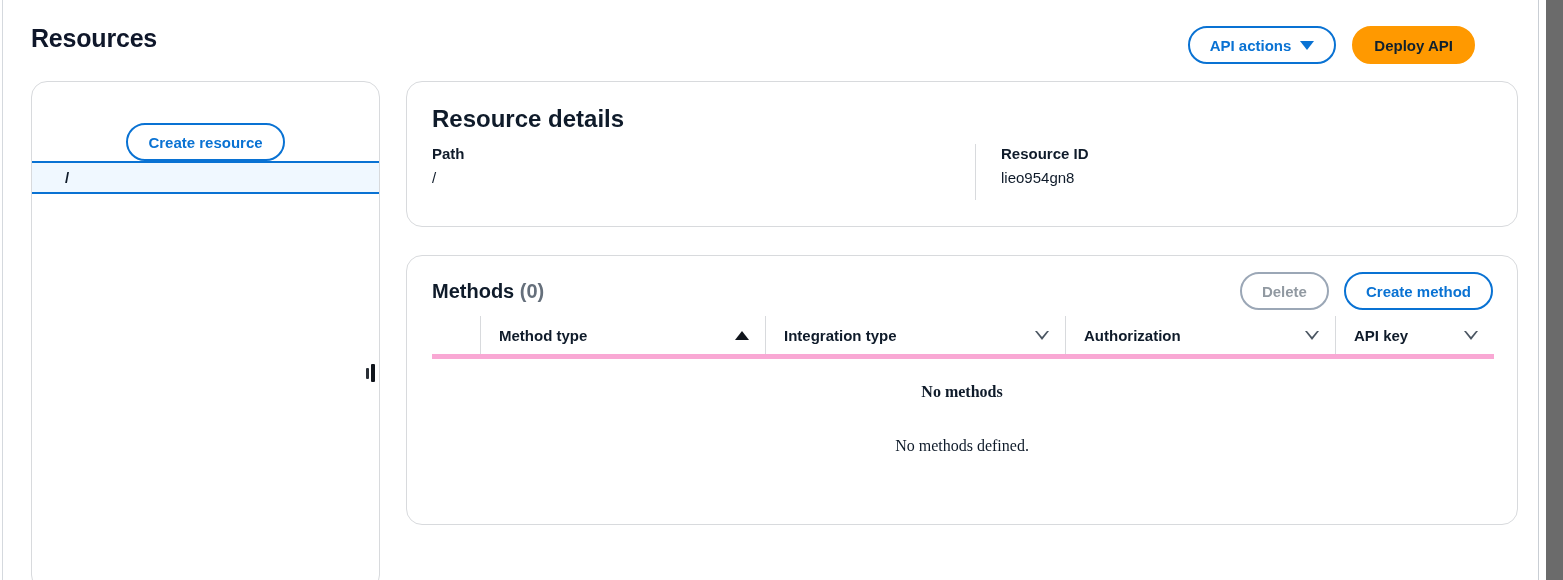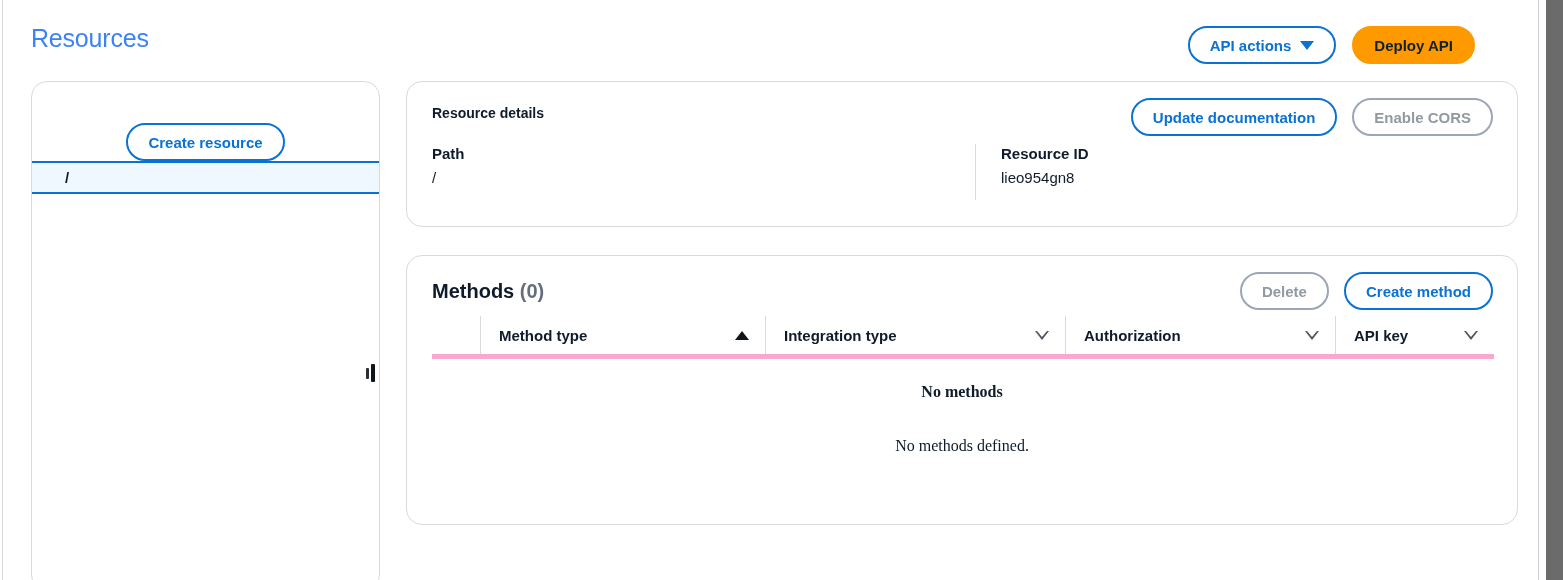--- a/index.html
+++ b/index.html
@@ -37,23 +37,23 @@
     background: #6b6b6b;
   }
 
   
   .page-header {
     position: absolute; left: 0; top: 0;
     width: 1520px; height: 72px;
   }
   .page-title {
     position: absolute; left: 31px; top: 24px;
-    font-size: 25px; font-weight: normal;
+    font-size: 25px; font-weight: bold;
     letter-spacing: -0.2px;
-    color: #3b82f6;
+    color: #0f172a;
   }
   .header-actions {
     position: absolute; right: 45px; top: 26px;
     display: flex; align-items: center; gap: 16px;
   }
 
   
   .btn {
     display: inline-flex; align-items: center; justify-content: center;
     gap: 9px;
@@ -134,21 +134,21 @@
   }
 
   
   .details-card { position: relative; height: 146px; padding: 0; }
   .details-header {
     position: relative;
     height: 62px;
   }
   .details-title {
     position: absolute; left: 25px; top: 23px;
-    font-size: 14px; font-weight: bold; color: #0f1b2a;
+    font-size: 24px; font-weight: bold; color: #0f1b2a;
   }
   .details-header-actions {
     position: absolute; right: 24px; top: 16px;
     display: flex; align-items: center; gap: 15px;
   }
   .details-body {
     display: flex;
     padding: 0 25px;
   }
   .detail-col { position: relative; }
@@ -277,28 +277,20 @@
   <div class="splitter">
     <span class="bar-a"></span>
     <span class="bar-b"></span>
   </div>
 
   <div class="right-col">
 
     <div class="card details-card">
       <div class="details-header">
         <div class="details-title">Resource details</div>
-        <div class="details-header-actions">
-          <div class="btn">
-            <span>Update documentation</span>
-          </div>
-          <div class="btn btn-disabled">
-            <span>Enable CORS</span>
-          </div>
-        </div>
       </div>
       <div class="details-body">
         <div class="detail-col first">
           <div class="detail-label">Path</div>
           <div class="detail-value">/</div>
         </div>
         <div class="detail-col second">
           <div class="detail-label">Resource ID</div>
           <div class="detail-value">lieo954gn8</div>
         </div>

